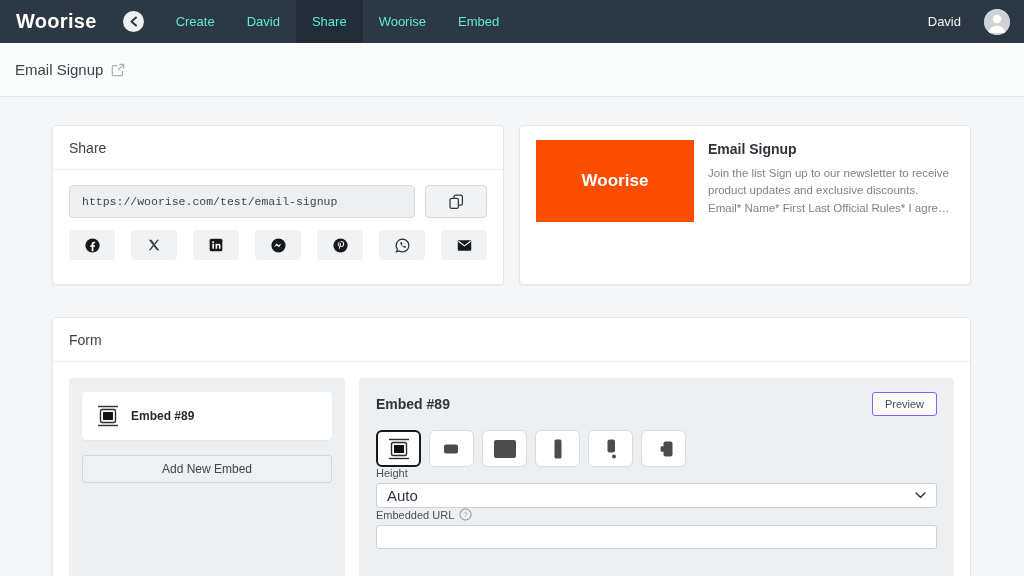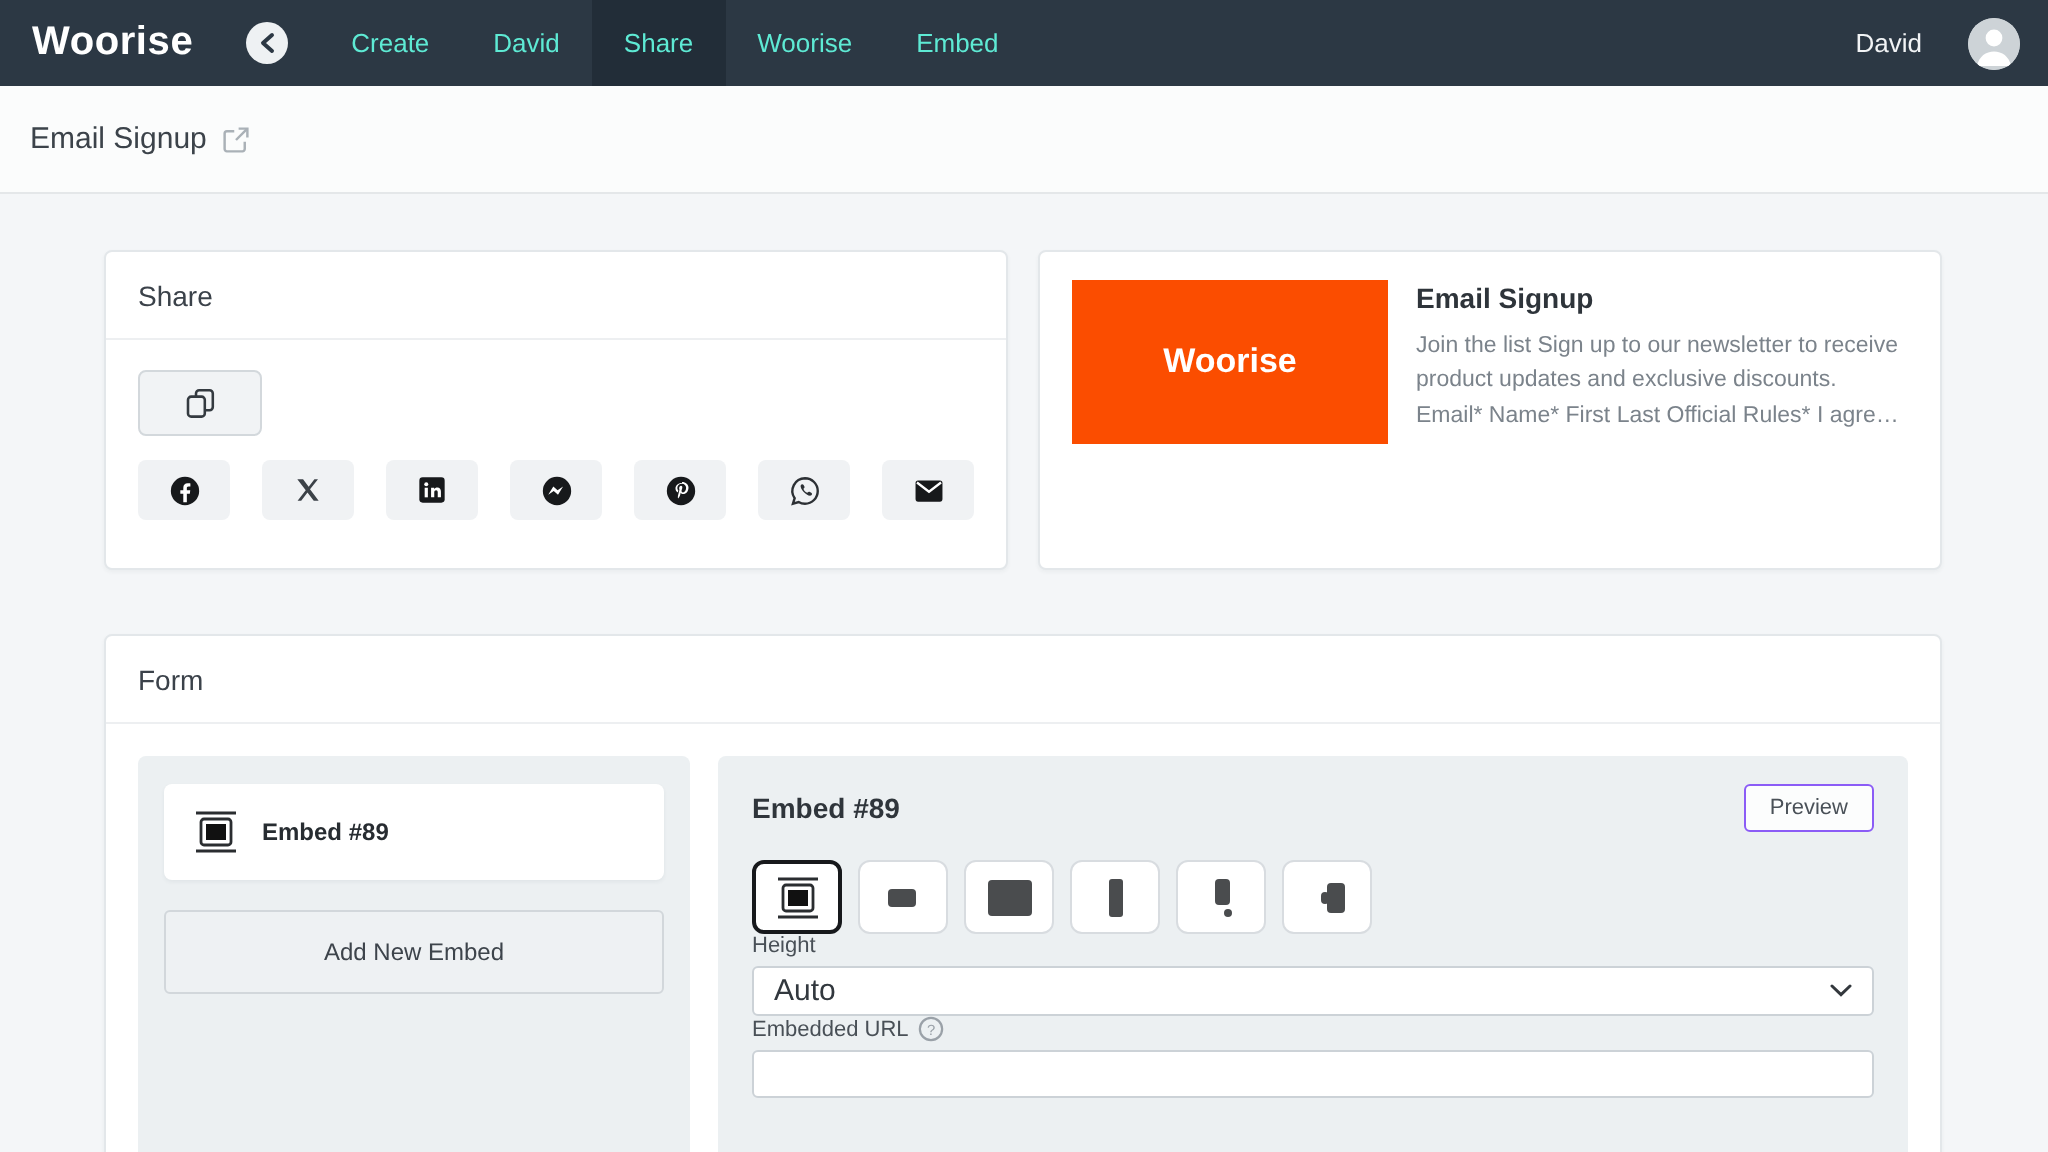--- a/index.html
+++ b/index.html
@@ -42,21 +42,21 @@
   .preview-img { width:158px; height:82px; background:#fb4d00; display:flex; align-items:center; justify-content:center; flex:none; }
   .preview-brand { color:#fff; font-size:17px; font-weight:700; }
   .preview-heading { font-size:14px; font-weight:700; color:#2e343a; margin:1px 0 8px; }
   .preview-desc { font-size:11.5px; color:#7b838b; line-height:1.5; display:-webkit-box; -webkit-line-clamp:3; -webkit-box-orient:vertical; overflow:hidden; }
 
   
   .embed-body { display:flex; gap:14px; padding:16px; align-items:flex-start; }
   .embed-sidebar { width:276px; background:#ecf0f2; border-radius:4px; padding:14px 13px; height:230px; flex:none; }
   .embed-item { background:#fff; border-radius:4px; padding:12px 14px; display:flex; align-items:center; gap:11px; box-shadow:0 1px 2px rgba(40,50,60,.06); cursor:pointer; }
   .embed-item-label { font-size:12px; font-weight:700; color:#272c31; }
-  .add-embed-btn { margin-top:15px; width:100%; height:42px; background:#eef1f3; border:1px solid #d2d7db; border-radius:3px; font-size:12px; color:#3d444b; cursor:pointer; font-family:inherit; }
+  .add-embed-btn { margin-top:15px; width:100%; height:28px; background:#eef1f3; border:1px solid #d2d7db; border-radius:3px; font-size:12px; color:#3d444b; cursor:pointer; font-family:inherit; }
   .embed-detail { flex:1; background:#ecf0f2; border-radius:4px; padding:14px 17px; height:230px; }
   .detail-header { display:flex; align-items:center; justify-content:space-between; }
   .detail-title { font-size:14px; font-weight:700; color:#2f353b; }
   .btn-preview { background:#fcfdfd; border:1px solid #8b5cf6; border-radius:3px; padding:5px 12px; font-size:11px; color:#4a5158; cursor:pointer; font-family:inherit; }
   .type-row { margin-top:14px; display:flex; gap:8px; }
   .type-btn { width:45px; height:37px; background:#fff; border:1px solid #d8dce0; border-radius:6px; display:flex; align-items:center; justify-content:center; cursor:pointer; }
   .type-btn.selected { border:2px solid #17191c; }
   .field-label { margin-bottom:4px; font-size:11px; color:#495057; display:flex; align-items:center; gap:5px; }
   .select-box { height:25px; background:#fff; border:1px solid #ccd2d7; border-radius:3px; display:flex; align-items:center; justify-content:space-between; padding:0 10px; font-size:15px; color:#32383e; cursor:pointer; }
   .text-input { width:100%; height:24px; background:#fff; border:1px solid #ccd2d7; border-radius:3px; outline:none; padding:0 8px; font-family:inherit; font-size:12px; }
@@ -100,20 +100,21 @@
 
 <div class="main">
   <div class="row1">
 
     <div class="card half">
       <div class="card-header">
         <div class="card-title">Share</div>
       </div>
       <div class="card-body">
         <div class="url-row">
+          <input class="url-input" readonly="" value="https://woorise.com/test/email-signup" style="">
           <div class="copy-btn">
             <svg width="16" height="17" viewBox="0 0 20 21">
                 <rect x="7.5" y="2.5" width="10.5" height="12.5" rx="2" fill="none" stroke="#343a40" stroke-width="1.6"></rect>
                 <rect x="2.5" y="6.5" width="10.5" height="12.5" rx="2" fill="#f1f3f5" stroke="#343a40" stroke-width="1.6"></rect>
               </svg>
           </div>
         </div>
         <div class="social-row">
           <button class="social-btn">
             <svg width="17" height="17" viewBox="0 0 24 24">

